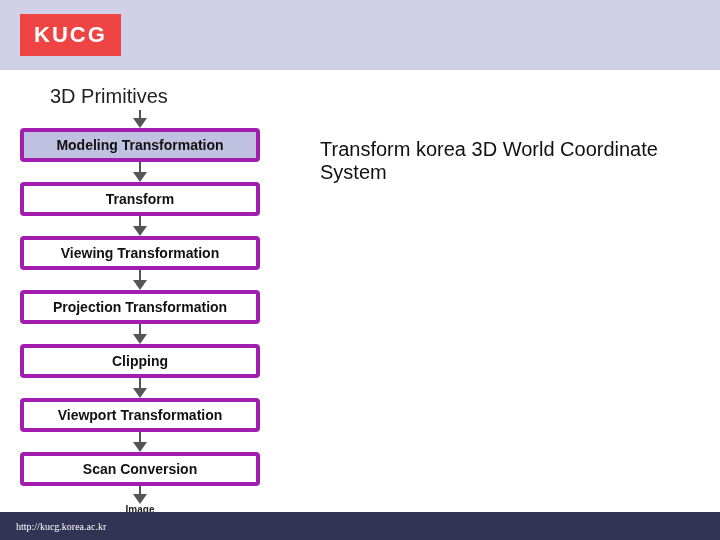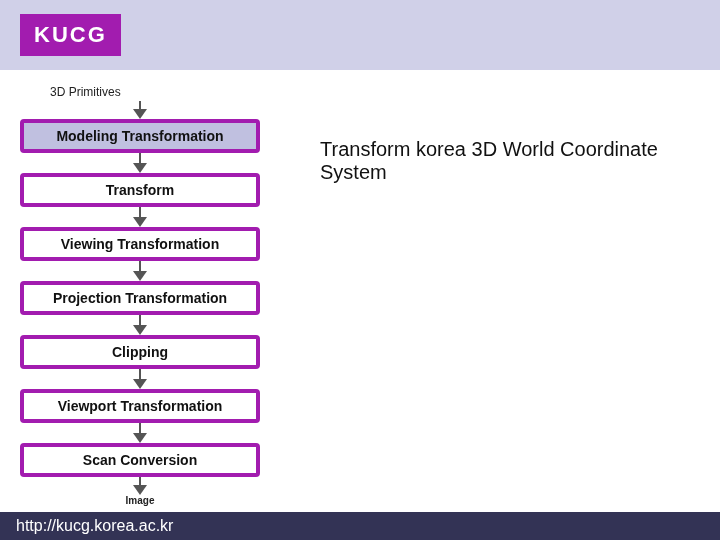--- a/index.html
+++ b/index.html
@@ -24,21 +24,21 @@
     }
 
     .title {
       font-size: 32px;
       font-style: italic;
       font-weight: bold;
       color: #1a1a1a;
     }
 
     .kucg-box {
-      background: #a21caf;
+      background: #ef4444;
       color: white;
       font-size: 22px;
       font-weight: bold;
       padding: 8px 14px;
       letter-spacing: 2px;
     }
 
     
     .main {
       display: flex;
@@ -49,21 +49,21 @@
 
     .pipeline-col {
       display: flex;
       flex-direction: column;
       align-items: flex-start;
       width: 280px;
       padding-top: 5px;
     }
 
     .primitives-label {
-      font-size: 12px;
+      font-size: 20px;
       color: #222;
       margin-left: 30px;
       margin-bottom: 2px;
     }
 
     .pipeline-item {
       border: 4px solid #a21caf;
       border-radius: 4px;
       padding: 5px 12px;
       font-size: 14px;
@@ -115,21 +115,22 @@
       height: 28px;
       background: #333355;
       display: flex;
       align-items: center;
       justify-content: space-between;
       padding: 0 16px;
     }
 
     .footer-left {
       color: white;
-      font-size: 16px;
+      font-size: 10px;
+      font-family: Liberation Serif, serif;
     }
 
     .footer-right {
       color: white;
       font-size: 12px;
     }
 
     .image-label {
       font-size: 10px;
       font-weight: bold;

